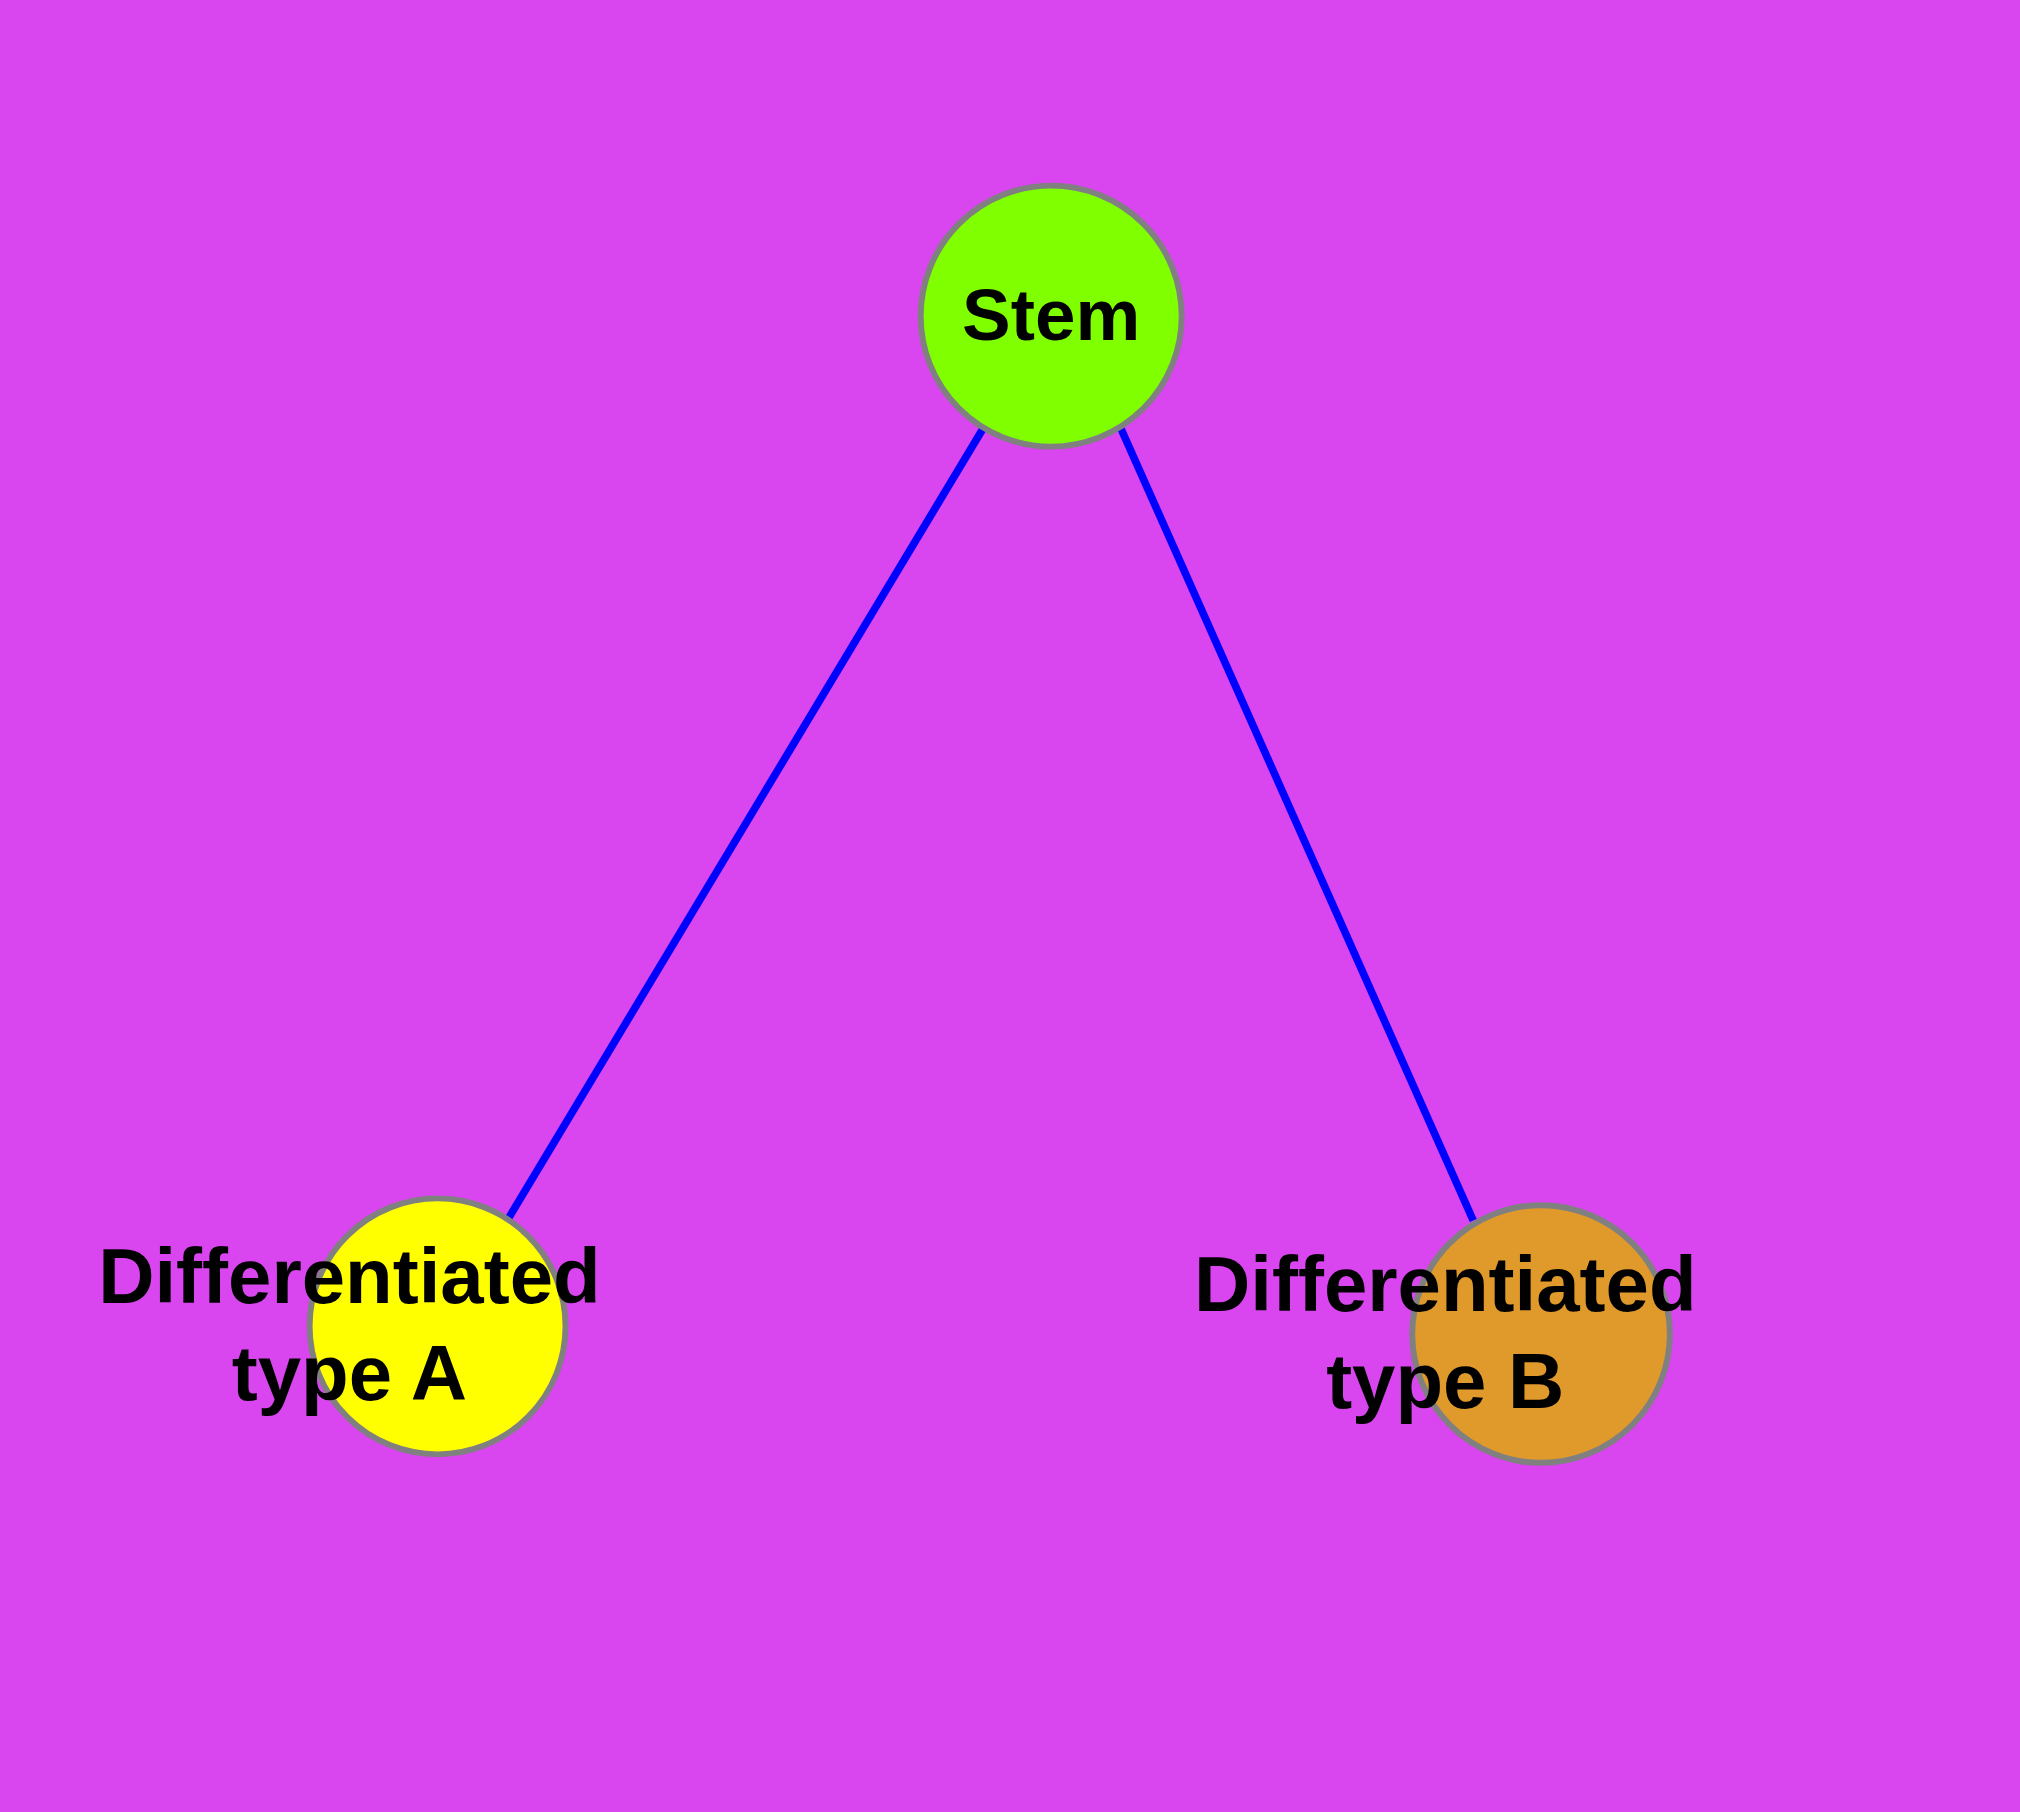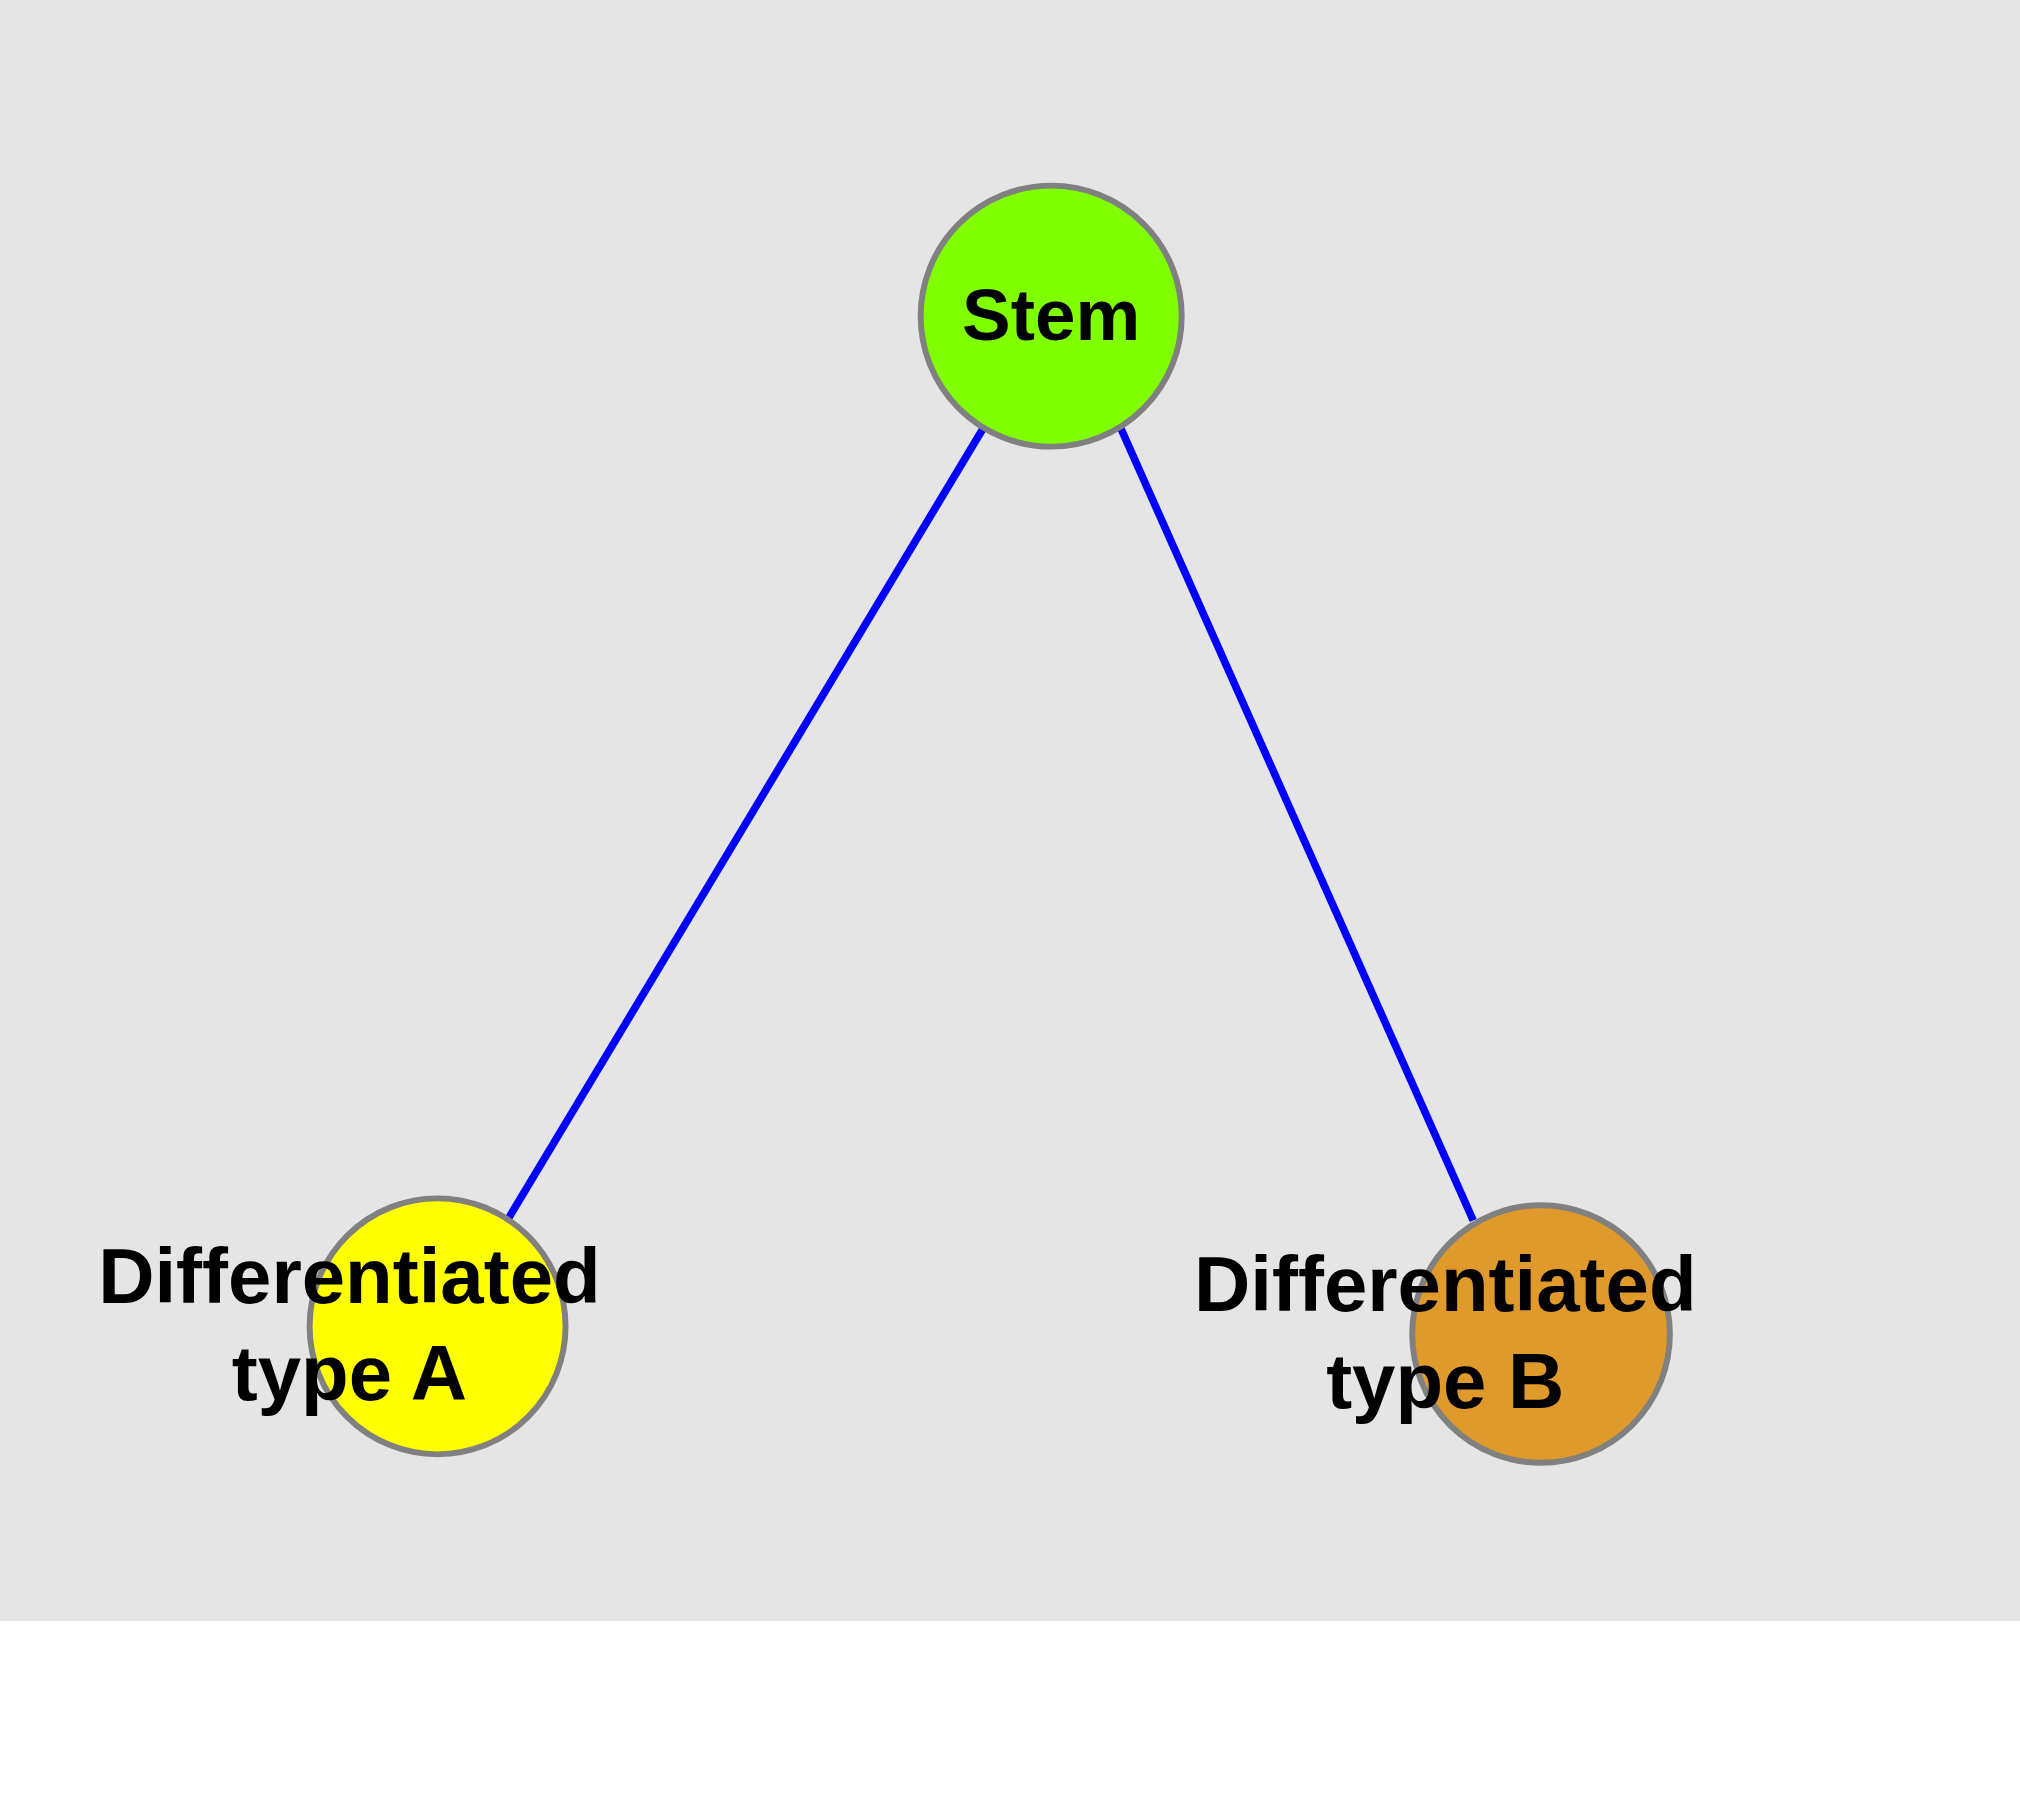--- a/index.html
+++ b/index.html
@@ -10,22 +10,22 @@
   }
   body {
     width: 2021px;
     height: 1812px;
     overflow: hidden;
     font-family: "Liberation Sans", sans-serif;
   }
   #graph-canvas {
     position: relative;
     width: 2021px;
-    height: 1621px;
-    background: #e5e5e5;
+    height: 1812px;
+    background: #d946ef;
   }
   #graph-svg {
     position: absolute;
     left: 0;
     top: 0;
     width: 2021px;
     height: 1812px;
     display: block;
   }
   .node-circle {

